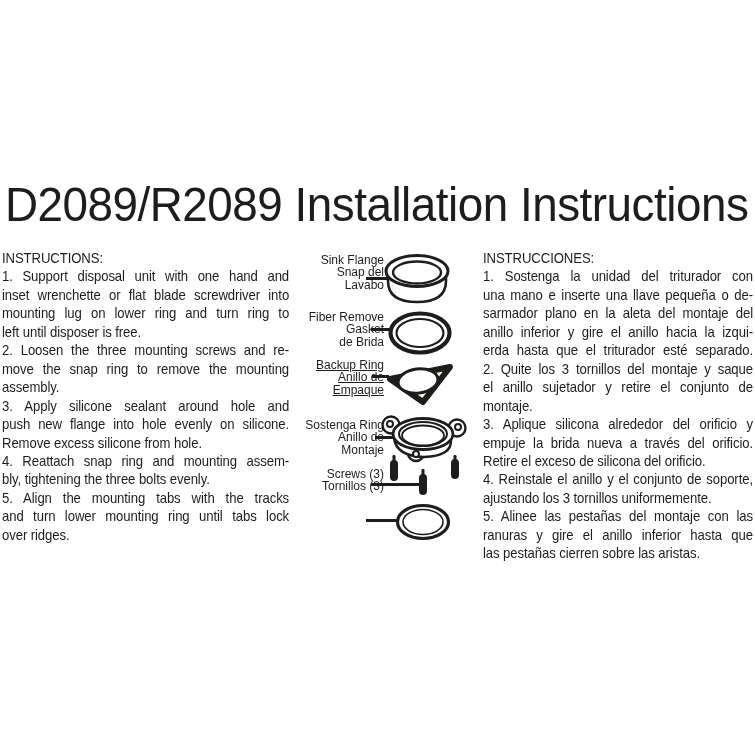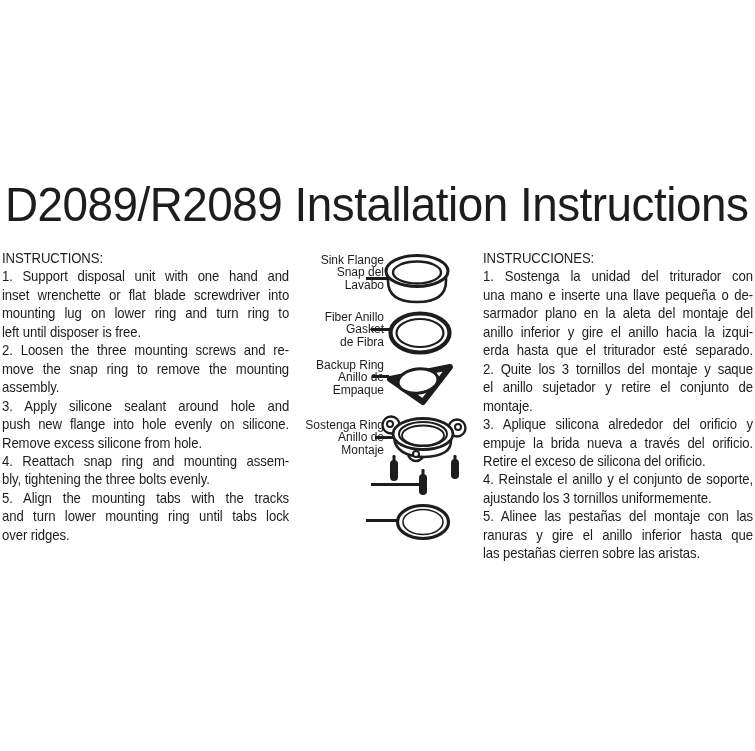--- a/index.html
+++ b/index.html
@@ -9,21 +9,21 @@
          line-height:1.1;white-space:nowrap;transform-origin:0 0;letter-spacing:-0.5px;}
   .col{position:absolute;top:249px;font-size:14.6px;line-height:18.45px;
        transform:scaleX(0.9);transform-origin:0 0;letter-spacing:-0.1px;}
   .col-en{left:2px;width:319px;}
   .col-es{left:483px;width:300px;}
   .ln{text-align:left;}
   .j{text-align:justify;text-align-last:justify;}
   .lbl{position:absolute;right:384px;width:130px;text-align:right;
        font-size:12px;line-height:12.4px;}
   .lbl span{display:block;}
-  .g1{top:254px;} .g2{top:311px;} .g3{top:359px;}
+  .g1{top:254px;} .g2{top:311px;} .g3{top:359px;text-decoration:underline;}
   .g4{top:419px;} .g5{top:468px;} .g6{top:504px;}
   .leader{position:absolute;height:2.6px;background:#1d1d1b;}
   .ld1{left:366px;top:277px;width:22px;}
   .ld2{left:371px;top:328px;width:20px;}
   .ld3{left:372px;top:375px;width:17px;}
   .ld4{left:375px;top:436px;width:19px;}
   .ld5{left:371px;top:483px;width:48px;}
   .ld6{left:366px;top:519px;width:34px;}
   svg.art{position:absolute;overflow:visible;}
   svg.art ellipse, svg.art path, svg.art circle{stroke:#1d1d1b;}
@@ -73,33 +73,37 @@
     <div class="ln j">ranuras y gire el anillo inferior hasta que</div>
     <div class="ln">las pestañas cierren sobre las aristas.</div>
   </div>
 
   <div class="lbl g1">
     <span>Sink Flange</span>
     <span>Snap del</span>
     <span>Lavabo</span>
   </div>
   <div class="lbl g2">
-    <span>Fiber Anillo</span>
+    <span>Fiber Remove</span>
     <span>Gasket</span>
-    <span>de Fibra</span>
+    <span>de Brida</span>
   </div>
   <div class="lbl g3">
     <span>Backup Ring</span>
     <span>Anillo de</span>
     <span>Empaque</span>
   </div>
   <div class="lbl g4">
     <span>Sostenga Ring</span>
     <span>Anillo de</span>
     <span>Montaje</span>
+  </div>
+  <div class="lbl g5">
+    <span>Screws (3)</span>
+    <span>Tornillos (3)</span>
   </div>
 
   <div class="leader ld1"></div>
   <div class="leader ld2"></div>
   <div class="leader ld3"></div>
   <div class="leader ld4"></div>
   <div class="leader ld5"></div>
   <div class="leader ld6"></div>
 
   <svg class="art" style="left:382px;top:250px;" width="70" height="58" viewBox="0 0 70 58">

